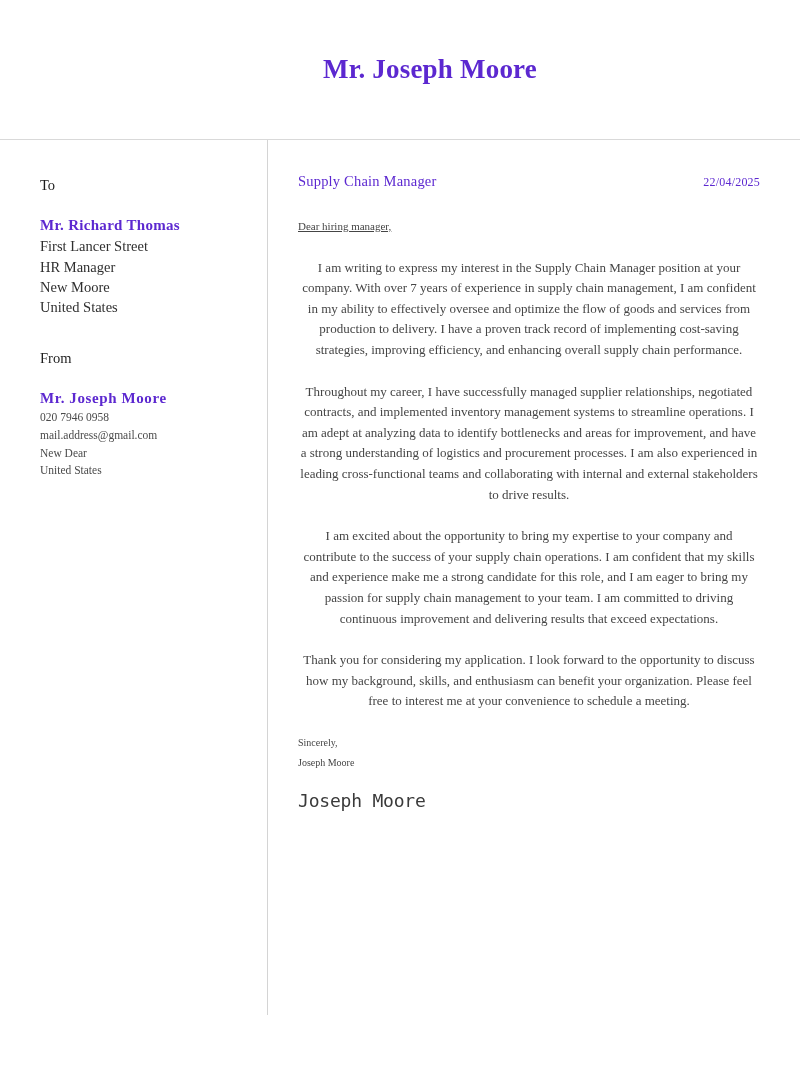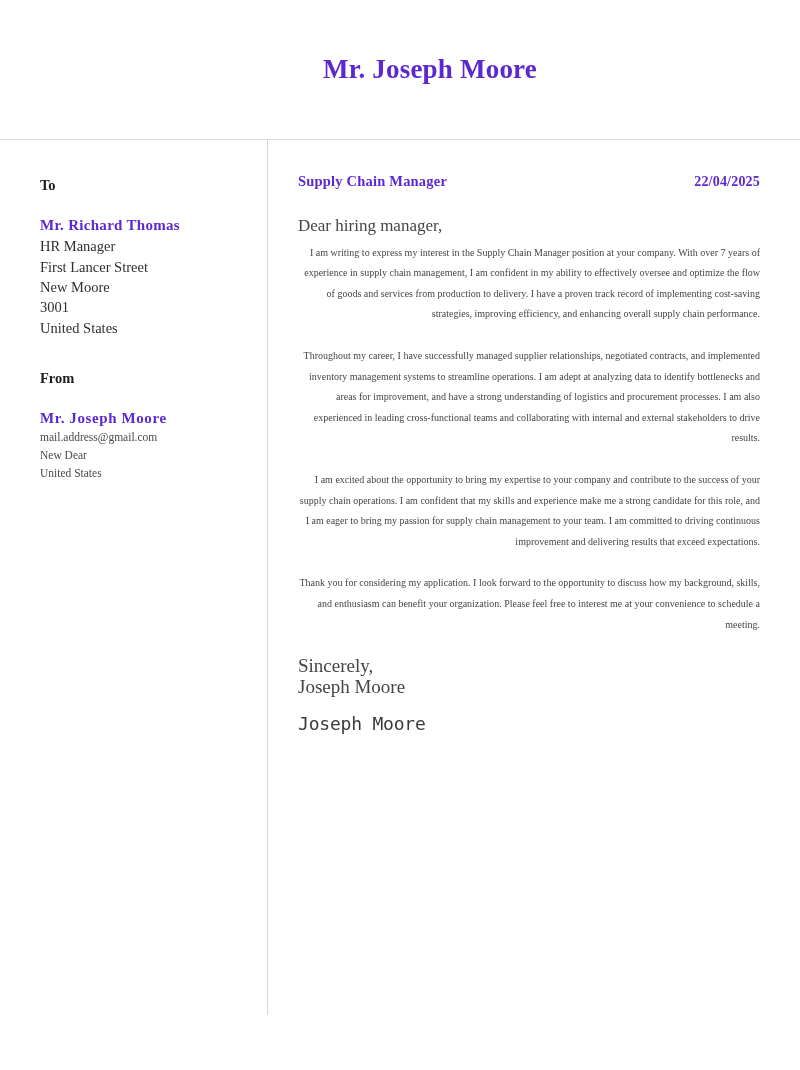--- a/index.html
+++ b/index.html
@@ -60,21 +60,21 @@
 
   
   .sidebar {
     position: absolute;
     left: 40px;
     top: 38px;
     width: 210px;
   }
   .side-label {
     font-size: 14.5px;
-    font-weight: bold;
+    font-weight: normal;
     color: #1d1d1d;
     margin-bottom: 13px;
     line-height: 1.1;
   }
   .side-name {
     font-size: 15px;
     font-weight: bold;
     color: #5c28d0;
     line-height: 1.35;
     margin-bottom: 1px;
@@ -106,46 +106,47 @@
     width: 462px;
   }
   .letter-top {
     display: flex;
     align-items: baseline;
     justify-content: space-between;
     margin-bottom: 26px;
   }
   .job-title {
     font-size: 14.5px;
-    font-weight: bold;
+    font-weight: normal;
     color: #5c28d0;
     letter-spacing: 0.2px;
   }
   .letter-date {
-    font-size: 14px;
-    font-weight: bold;
+    font-size: 12px;
+    font-weight: normal;
     color: #5c28d0;
     letter-spacing: 0.2px;
     margin-left: 36px;
   }
   .salutation {
-    font-size: 17px;
+    font-size: 11px;
     color: #454545;
     line-height: 20.6px;
-    margin-bottom: 6px;
+    margin-bottom: 21px;
+    text-decoration: underline;
   }
   .para {
-    font-size: 10px;
+    font-size: 13px;
     color: #454545;
     line-height: 20.6px;
     margin: 0 0 21px 0;
-    text-align: right;
+    text-align: center;
   }
   .closing {
-    font-size: 19px;
+    font-size: 10px;
     color: #454545;
     line-height: 20.6px;
     margin-bottom: 16px;
   }
   .signature {
     font-family: "DejaVu Sans Mono", "Liberation Mono", monospace;
     font-size: 18px;
     color: #3a3a3a;
     letter-spacing: -0.2px;
     line-height: 1.2;
@@ -161,30 +162,30 @@
 
 <div class="doc-body">
 
   <div class="column-rule"></div>
 
   <div class="sidebar">
 
     <div class="to-block">
       <div class="side-label">To</div>
       <div class="side-name">Mr. Richard Thomas</div>
+      <div class="side-line">First Lancer Street</div>
       <div class="side-line">HR Manager</div>
-      <div class="side-line">First Lancer Street</div>
       <div class="side-line">New Moore</div>
-      <div class="side-line">3001</div>
       <div class="side-line">United States</div>
     </div>
 
     <div class="from-block">
       <div class="side-label">From</div>
       <div class="side-name">Mr. Joseph Moore</div>
+      <div class="side-line">020 7946 0958</div>
       <div class="side-line">mail.address@gmail.com</div>
       <div class="side-line">New Dear</div>
       <div class="side-line">United States</div>
     </div>
 
   </div>
 
   <div class="letter">
 
     <div class="letter-top">

